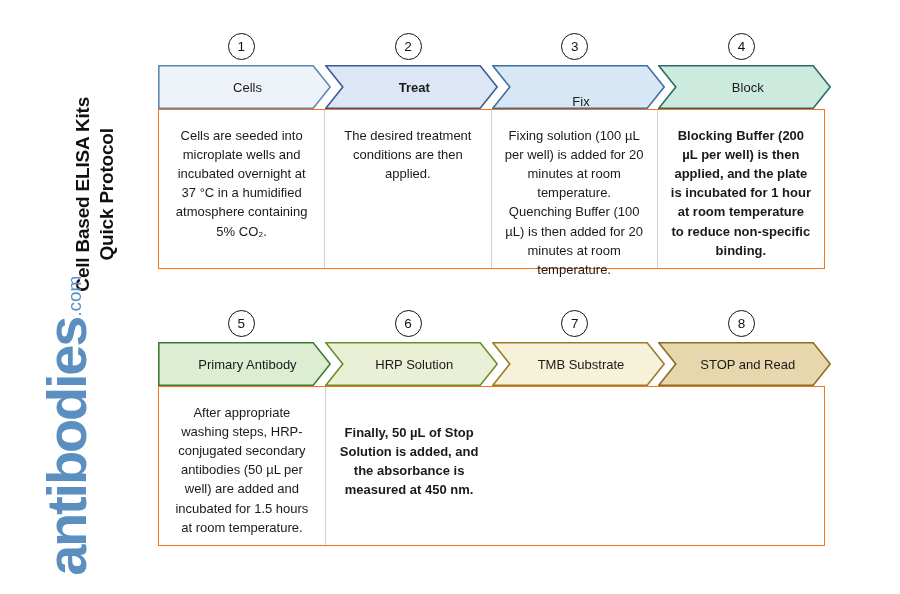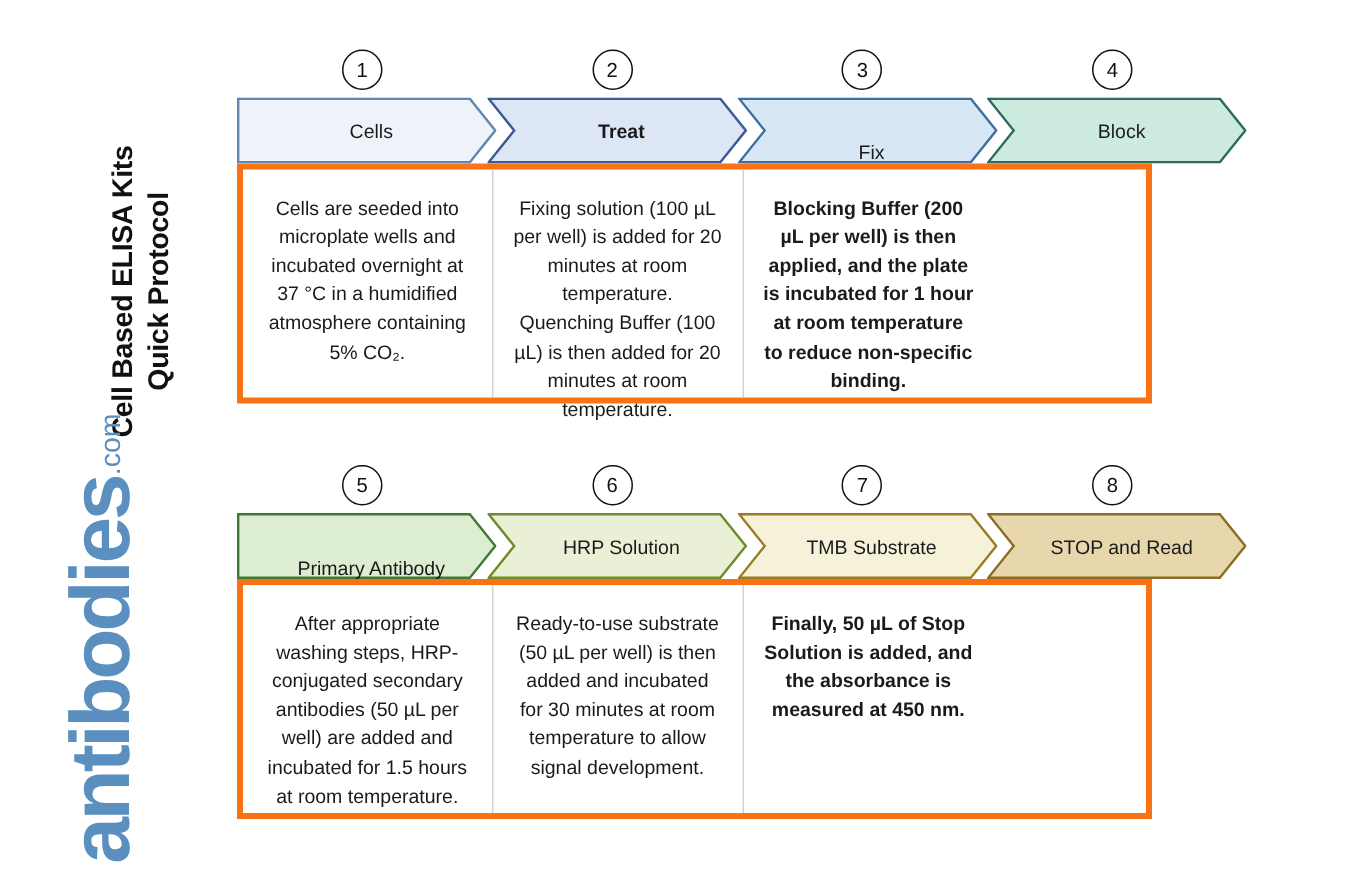--- a/index.html
+++ b/index.html
@@ -117,23 +117,23 @@
     position: relative;
     z-index: 2;
     font-size: 13px;
     color: #1a1a1a;
     padding-left: 6px;
     white-space: nowrap;
   }
 
   .detail-bar {
     position: relative;
-    width: 610px;
+    width: 667px;
     height: 160px;
-    border: 4px solid #f97316;
+    border: 1px solid #f97316;
     box-sizing: border-box;
     background: #ffffff;
     display: flex;
   }
   .detail-cell {
     box-sizing: border-box;
     border-right: 1px solid #d2d2d2;
     display: flex;
     align-items: flex-start;
     justify-content: center;
@@ -198,20 +198,23 @@
           <polygon points="0.8,0.8 155.2,0.8 172.2,22 155.2,43.2 0.8,43.2 17.8,22" fill="#cdeade" stroke="#2e6a64" stroke-width="1.6" stroke-linejoin="miter"></polygon>
         </svg>
         <span class="chevron-label">Block</span>
       </div>
     </div>
   <div class="detail-bar">
       <div class="detail-cell" style="width: 166.75px;">
         <div class="detail-text">Cells are seeded into microplate wells and incubated overnight at 37 °C in a humidified atmosphere containing 5% CO₂.</div>
       </div>
       <div class="detail-cell" style="width: 166.75px;">
+        <div class="detail-text">The desired treatment conditions are then applied.</div>
+      </div>
+      <div class="detail-cell" style="width: 166.75px;">
         <div class="detail-text">Fixing solution (100 µL per well) is added for 20 minutes at room temperature. Quenching Buffer (100 µL) is then added for 20 minutes at room temperature.</div>
       </div>
       <div class="detail-cell" style="width: 166.75px;">
         <div class="detail-text">Blocking Buffer (200 µL per well) is then applied, and the plate is incubated for 1 hour at room temperature to reduce non-specific binding.</div>
       </div>
     </div>
 </div>
 
 <div class="flow-row" id="flow-row-1">
   <div class="step-numbers">
@@ -222,21 +225,21 @@
         <span>6</span>
       </div>
       <div class="step-number" style="left: 403.375px;">
         <span>7</span>
       </div>
       <div class="step-number" style="left: 570.125px;">
         <span>8</span>
       </div>
     </div>
   <div class="chevron-bar">
-      <div class="chevron" style="left: 0px; width: 173px; z-index: 10; align-items: flex-end;">
+      <div class="chevron" style="left: 0px; width: 173px; z-index: 10;">
         <svg width="173" height="44">
           <polygon points="0.8,0.8 155.2,0.8 172.2,22 155.2,43.2 0.8,43.2" fill="#dcedd2" stroke="#3f7a34" stroke-width="1.6" stroke-linejoin="miter"></polygon>
         </svg>
         <span class="chevron-label">Primary Antibody</span>
       </div>
       <div class="chevron" style="left: 166.75px; width: 173px; z-index: 9;">
         <svg width="173" height="44">
           <polygon points="0.8,0.8 155.2,0.8 172.2,22 155.2,43.2 0.8,43.2 17.8,22" fill="#eaf0d5" stroke="#6f8c2a" stroke-width="1.6" stroke-linejoin="miter"></polygon>
         </svg>
         <span class="chevron-label">HRP Solution</span>
@@ -251,20 +254,17 @@
         <svg width="173" height="44">
           <polygon points="0.8,0.8 155.2,0.8 172.2,22 155.2,43.2 0.8,43.2 17.8,22" fill="#e8d7ad" stroke="#8a6d22" stroke-width="1.6" stroke-linejoin="miter"></polygon>
         </svg>
         <span class="chevron-label">STOP and Read</span>
       </div>
     </div>
   <div class="detail-bar">
       <div class="detail-cell" style="width: 166.75px;">
         <div class="detail-text">After appropriate washing steps, HRP-conjugated secondary antibodies (50 µL per well) are added and incubated for 1.5 hours at room temperature.</div>
       </div>
-      <div class="detail-cell" style="width: 166.75px;">
-        <div class="detail-text">Ready-to-use substrate (50 µL per well) is then added and incubated for 30 minutes at room temperature to allow signal development.</div>
-      </div>
-      <div class="detail-cell" style="width: 166.75px;">
+      <div class="detail-cell" style="width: 166.75px; margin-top: 20px;">
         <div class="detail-text">Finally, 50 µL of Stop Solution is added, and the absorbance is measured at 450 nm.</div>
       </div>
     </div>
 </div>
 
 </body></html>

